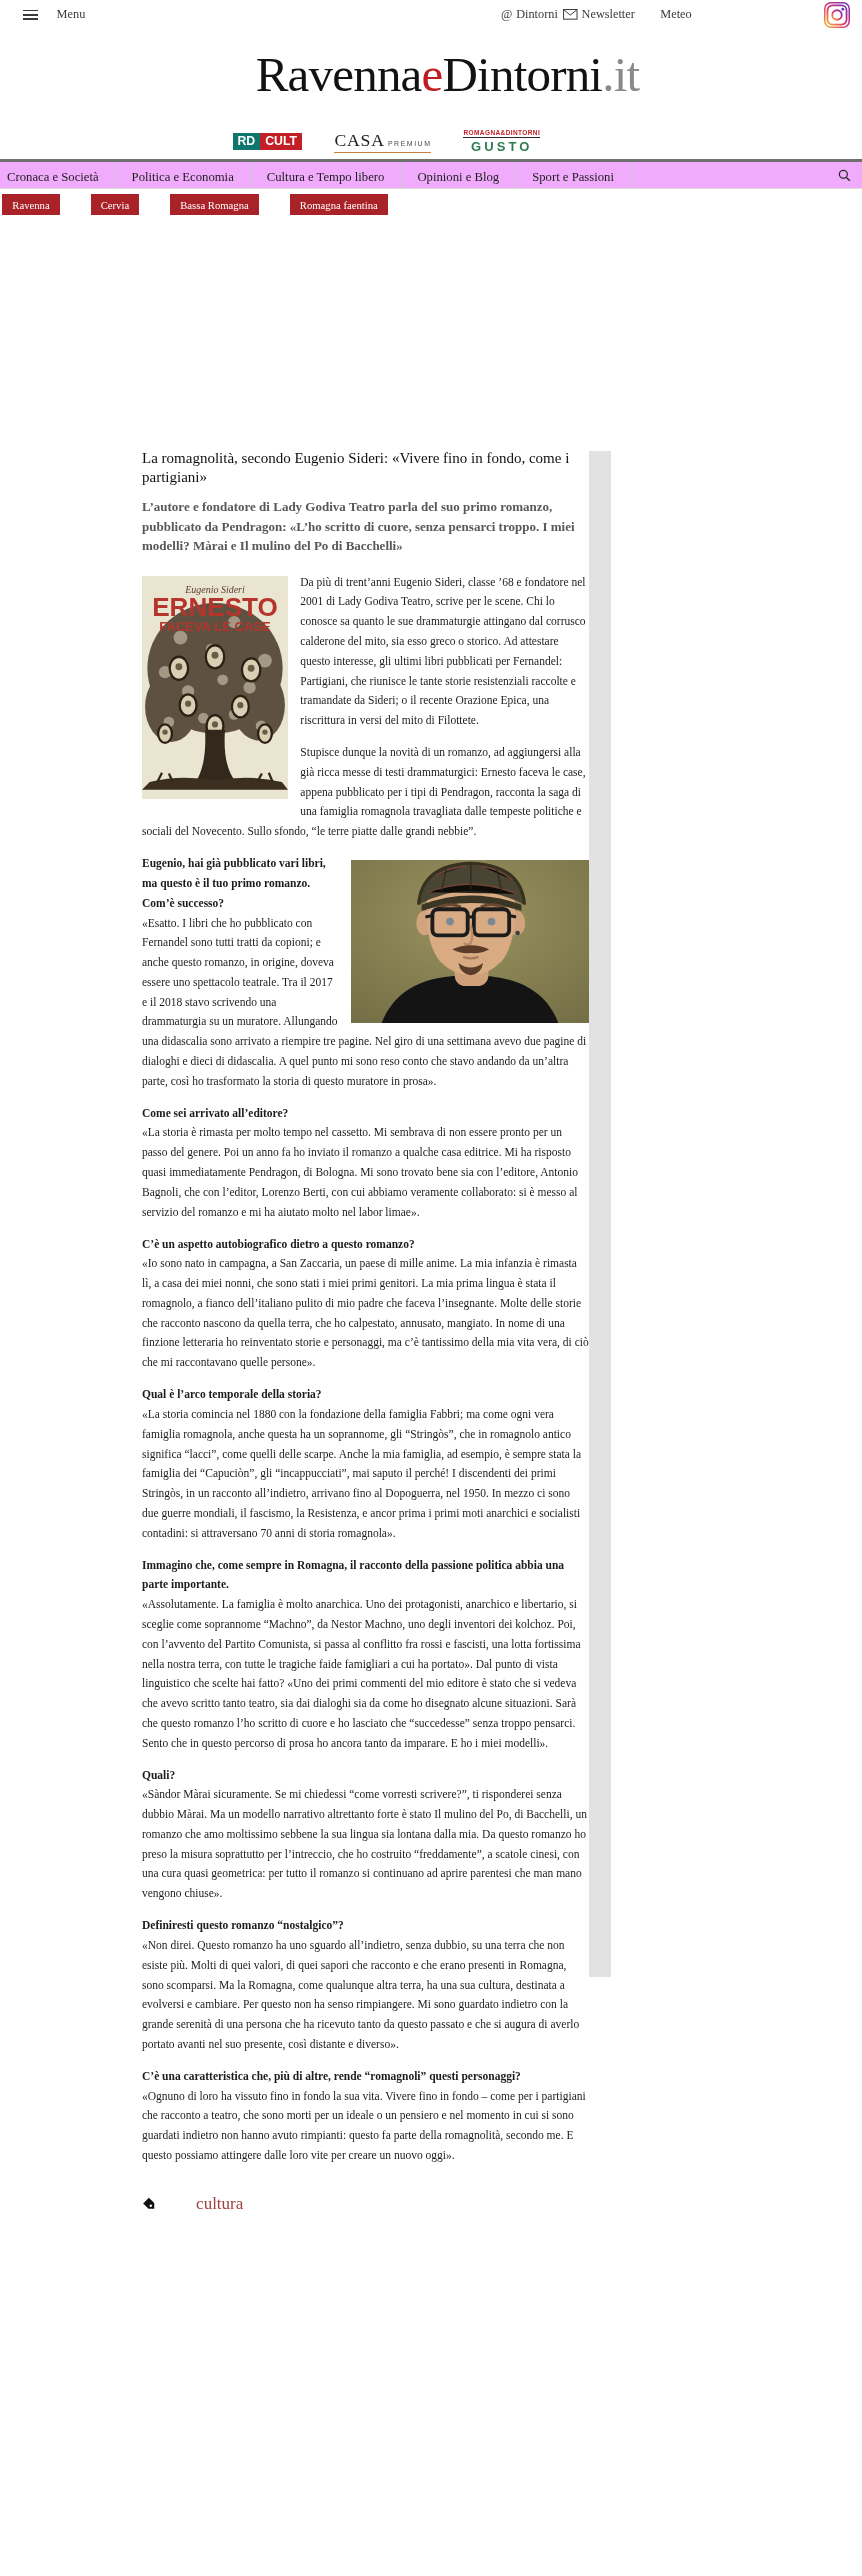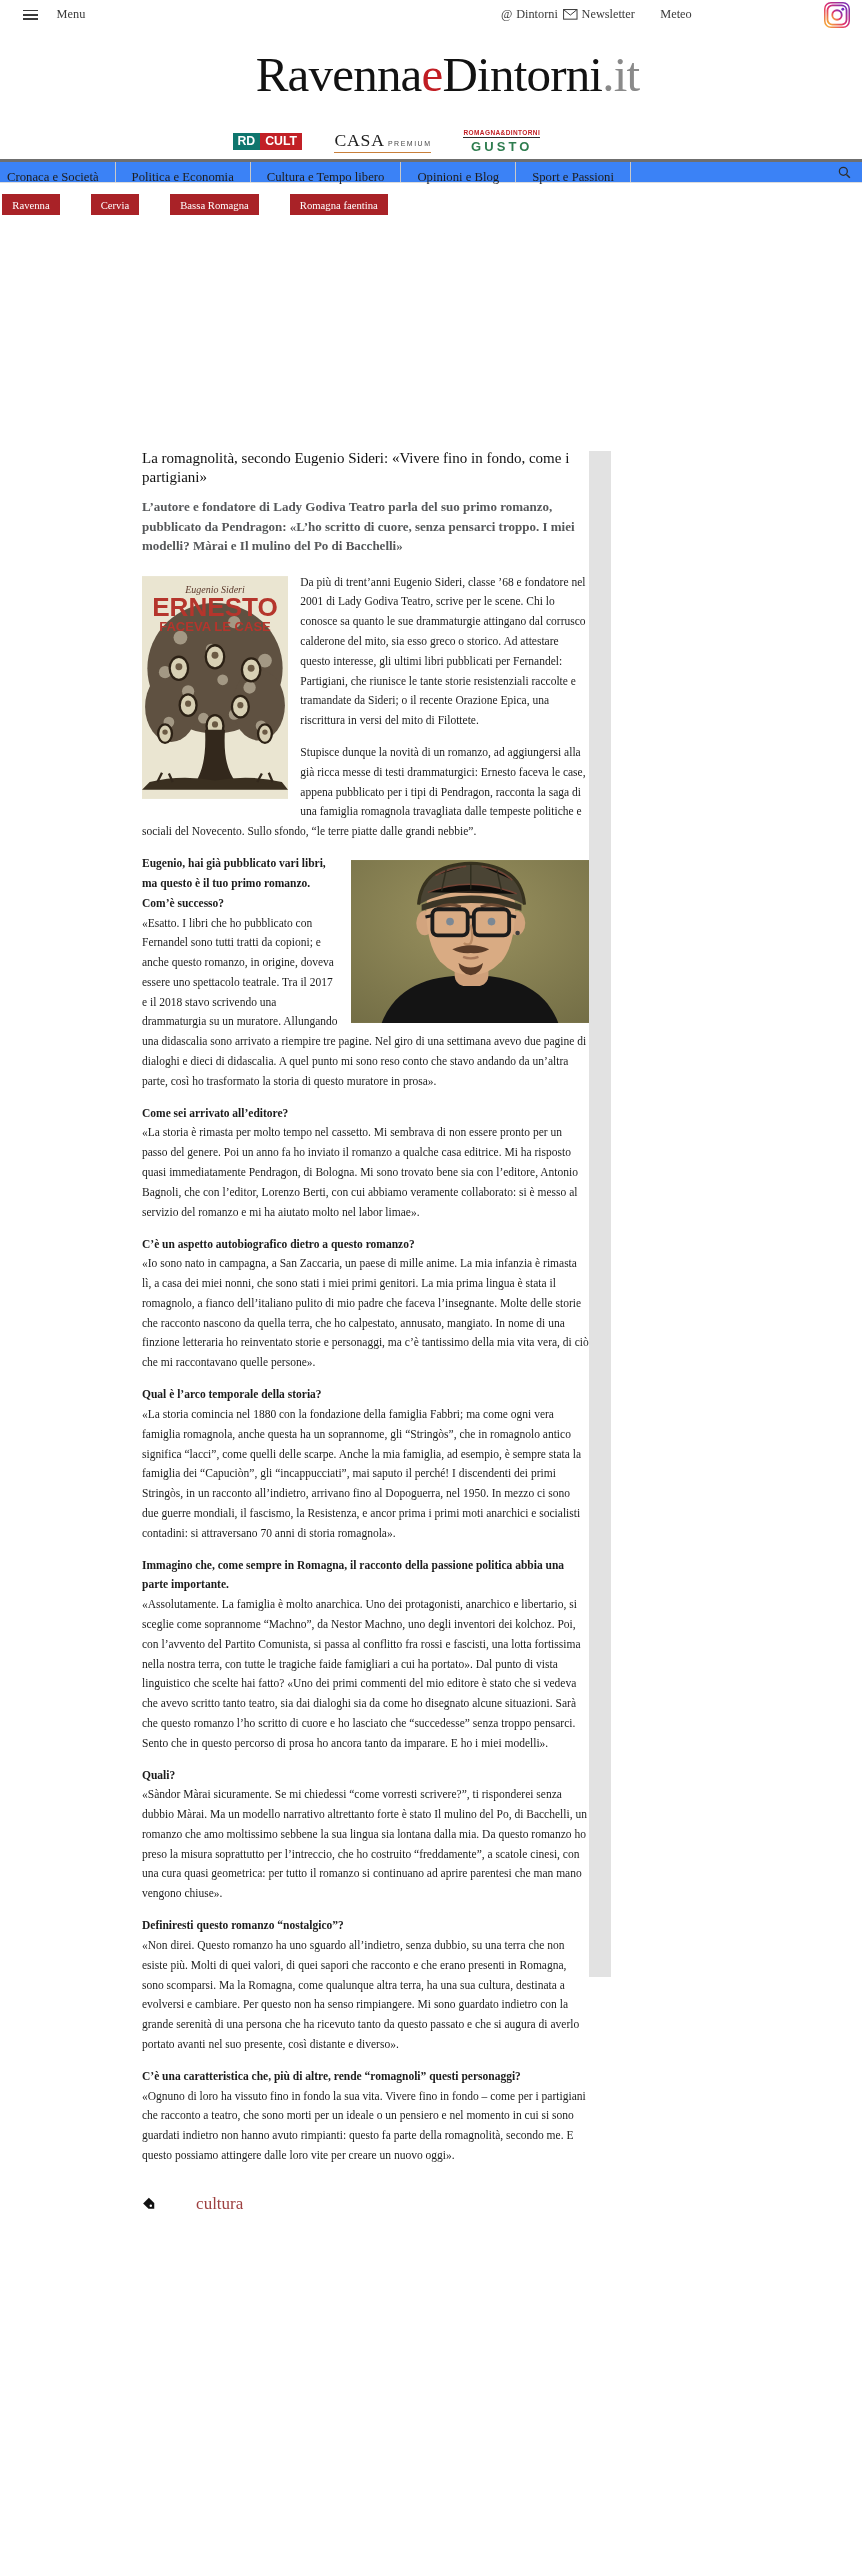--- a/index.html
+++ b/index.html
@@ -32,22 +32,22 @@
   .casa{border-bottom:1.5px solid #c87f3a;padding-bottom:1.5px;display:flex;align-items:baseline;gap:3.1px;}
   .casa .casa-word{font-size:17.7px;letter-spacing:0.8px;color:#1d1d1d;}
   .casa .premium-word{font-size:7px;letter-spacing:1.5px;color:#4a4a4a;font-family:"Liberation Sans",sans-serif;}
   .gusto-logo{text-align:center;font-family:"Liberation Sans",sans-serif;}
   .gusto-logo .line1{font-size:6.5px;font-weight:bold;color:#c22026;letter-spacing:0.4px;
                      border-bottom:1.2px solid #2b2b2b;padding-bottom:0.8px;}
   .gusto-logo .line2{font-size:13px;font-weight:bold;color:#2e7d4f;letter-spacing:3.1px;margin-top:0.8px;}
 
   
   .nav{position:absolute;top:159px;left:0;width:100%;box-sizing:border-box;
-       border-top:3.8px solid #6f6f6f;border-bottom:0.8px solid #dcdcdc;height:24px;
-       display:flex;align-items:stretch;background:#3b82f6;}
+       border-top:3.8px solid #6f6f6f;border-bottom:0.8px solid #dcdcdc;height:30px;
+       display:flex;align-items:stretch;background:#f0abfc;}
   .nav-item{font-size:12.7px;color:#1d1d1d;line-height:30px;padding:0 16px;
             border-right:0.8px solid #c9c9c9;cursor:pointer;white-space:nowrap;}
   .nav-item:first-child{padding-left:7px;}
   .nav-search{margin-left:auto;display:flex;align-items:center;padding-right:12.3px;cursor:pointer;}
 
   
   .tags-row{position:absolute;top:194px;left:2.3px;display:flex;gap:31px;}
   .tag-btn{background:#a92227;color:#fff;font-size:10.7px;padding:4.6px 10px;cursor:pointer;
            font-family:"Liberation Serif",serif;}
 

